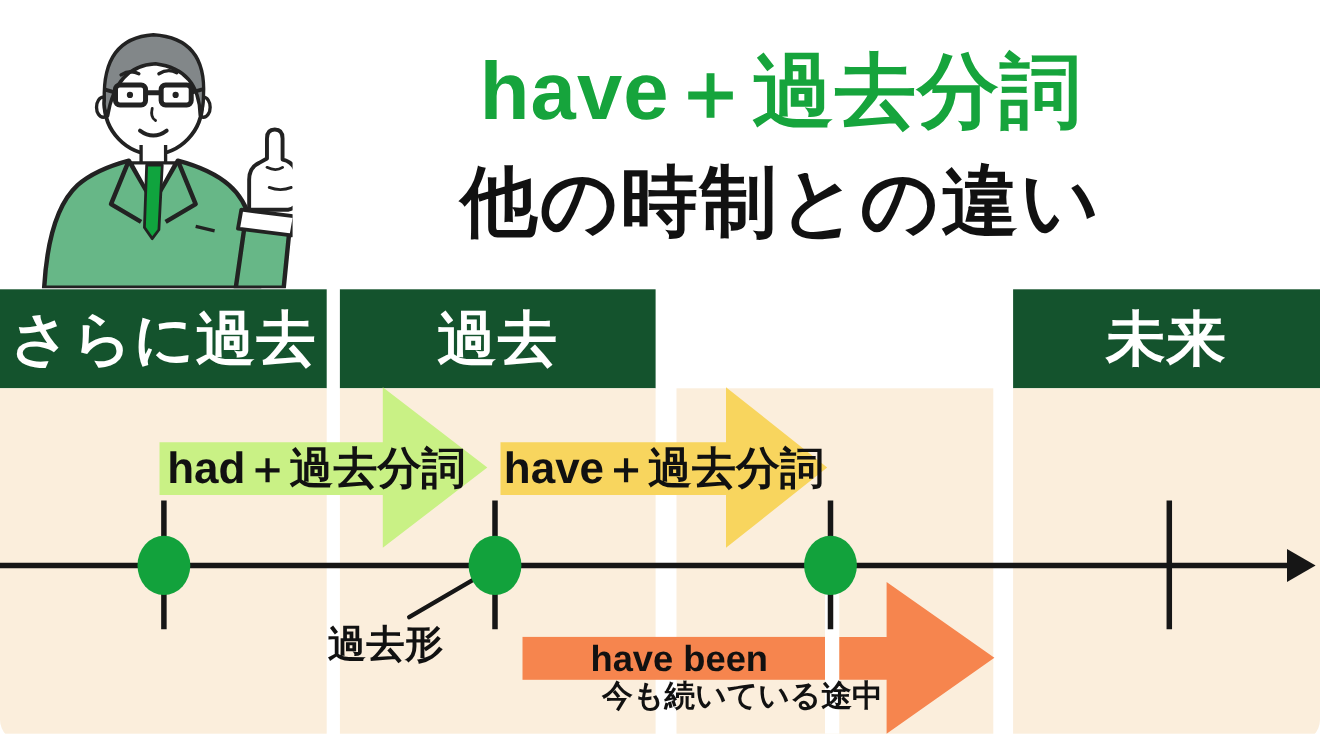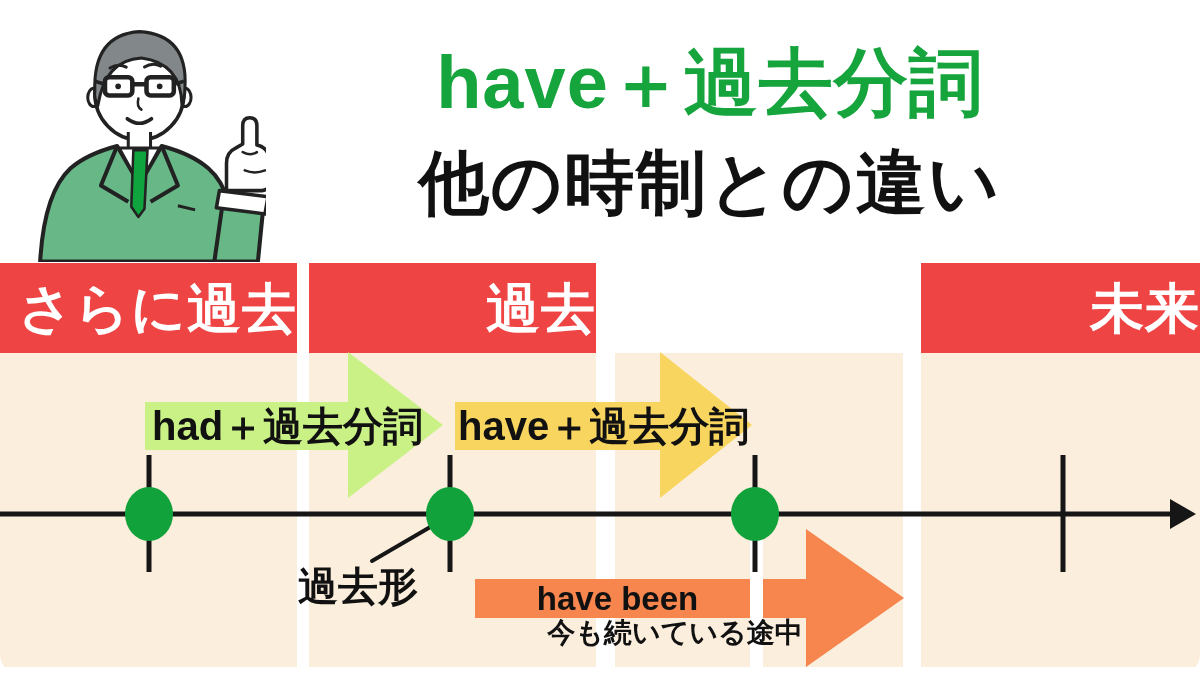--- a/index.html
+++ b/index.html
@@ -13,36 +13,36 @@
     left:400px;top:36px;width:620px;height:94px;line-height:94px;
     text-align:center;font-size:74px;font-weight:800;color:#16a43c;
     letter-spacing:1px;white-space:nowrap;
   }
   .title-sub{
     left:380px;top:134px;width:660px;height:98px;line-height:98px;
     text-align:center;font-size:70px;font-weight:800;color:#111111;
     letter-spacing:2px;white-space:nowrap;
   }
   .col-header{
-    top:263px;height:90px;background:#ef4444;color:#ffffff;
-    font-size:54px;font-weight:800;text-align:right;line-height:90px;
+    top:263px;height:90px;background:#14532d;color:#ffffff;
+    font-size:54px;font-weight:800;text-align:center;line-height:90px;
     letter-spacing:1px;white-space:nowrap;
   }
   .col-body{
     top:353px;height:314px;background:#fbeedc;
   }
   .diagram-svg{left:0;top:0;width:1200px;height:675px;z-index:3;}
   .man-svg{left:28px;top:20px;width:238px;height:242px;z-index:2;}
   .lbl{z-index:4;color:#111111;white-space:nowrap;font-weight:700;}
   .lbl-had{left:152px;top:402px;height:48px;line-height:48px;font-size:40px;}
   .lbl-have{left:458px;top:402px;height:48px;line-height:48px;font-size:40px;}
   .lbl-havebeen{left:475px;top:580px;width:285px;height:38px;line-height:38px;text-align:center;font-size:33px;}
   .lbl-ing{left:764px;top:576px;height:44px;line-height:44px;font-size:40px;}
   .lbl-note{left:535px;top:617px;width:280px;height:32px;line-height:32px;text-align:center;font-size:28px;font-weight:800;}
-  .lbl-kakokei{left:298px;top:560px;height:52px;line-height:52px;font-size:40px;font-weight:800;}
+  .lbl-kakokei{left:298px;top:560px;height:52px;line-height:52px;font-size:35px;font-weight:800;}
 </style>
 </head>
 <body>
 
 <div class="stage">
 
   <div class="abs title-main">have＋過去分詞</div>
   <div class="abs title-sub">他の時制との違い</div>
 
   <div class="abs col-header" style="left:0;width:297px;">さらに過去</div>

